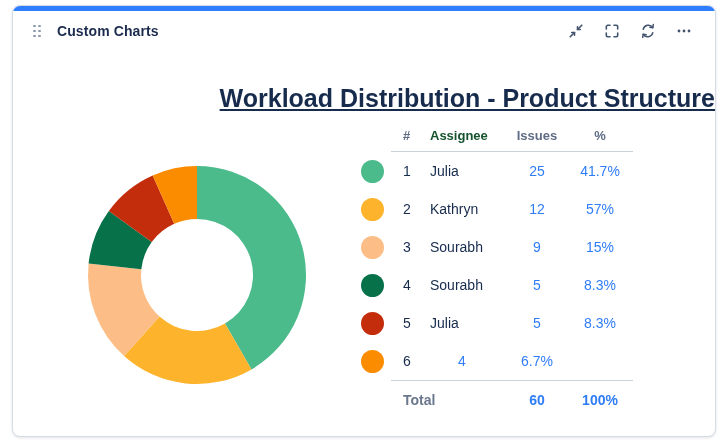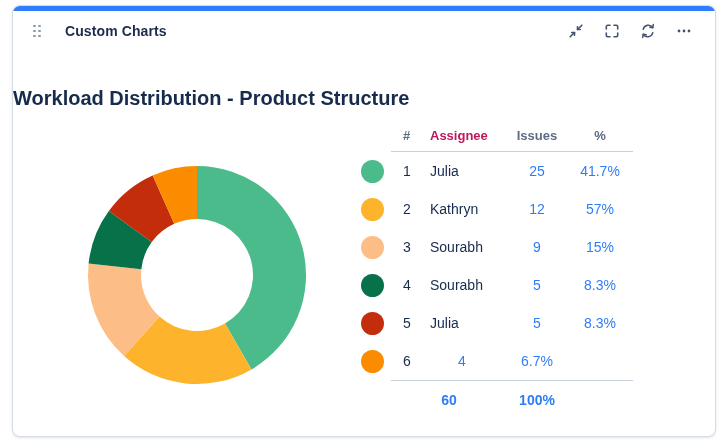--- a/index.html
+++ b/index.html
@@ -10,46 +10,46 @@
     background:#fff; border:1px solid #d6dce6; border-radius:8px;
     box-shadow:0 1px 3px rgba(9,30,66,.12);
     overflow:hidden;
   }
   .top-accent { position:absolute; top:0; left:0; right:0; height:5px; background:#2E7EFF; }
 
   .card-header {
     position:absolute; top:16px; left:20px; right:22px;
     display:flex; align-items:center; justify-content:space-between;
   }
-  .header-left { display:flex; align-items:center; gap:24px; }
+  .header-left { display:flex; align-items:center; gap:16px; }
   .drag-handle { display:grid; grid-template-columns:repeat(2,3px); grid-auto-rows:3px; gap:2px; cursor:grab; }
   .drag-handle i { width:2.5px; height:2.5px; border-radius:50%; background:#8c98ac; }
   .widget-title { font-size:14px; font-weight:700; color:#1b2b4d; letter-spacing:.1px; }
 
   .header-toolbar { display:flex; align-items:center; gap:18px; }
   .icon-btn { background:none; border:none; padding:0; width:18px; height:18px; cursor:pointer; color:#44546F; display:flex; align-items:center; justify-content:center; }
   .icon-btn svg { display:block; }
 
   .chart-title {
     position:absolute; top:81px; left:0; right:0;
-    text-align:left; font-size:20px; line-height:22px; font-weight:700; color:#172B4D;
+    text-align:right; font-size:25px; line-height:22px; font-weight:700; color:#172B4D;text-decoration:underline;
   }
 
   .donut { position:absolute; left:64px; top:149px; width:240px; height:240px; }
 
   .legend-table { position:absolute; left:340px; top:112px; width:280px; font-size:14px; }
   .t-row { display:grid; grid-template-columns:38px 26px 90px 60px 66px; align-items:center; }
   .t-head { height:34px; position:relative; }
   .t-head::after { content:""; position:absolute; left:38px; right:0; bottom:0; height:1px; background:#c9d1dc; }
   .th { font-size:13px; font-weight:700; color:#5E6C84; }
   .t-data { height:38px; }
   .c-rank { padding-left:12px; color:#172B4D; }
   .th.c-rank { color:#5E6C84; }
   .c-name { padding-left:13px; color:#172B4D; }
-  .th.c-name { color:#be185d; }
+  .th.c-name { color:#14532d; }
   .c-issues, .c-pct { text-align:center; }
   .num { color:#2F7DF6; }
   .c-dot { display:flex; justify-content:center; }
   .c-dot i { width:23px; height:23px; border-radius:50%; display:block; }
   .t-total { height:40px; grid-template-columns:38px 116px 60px 66px; position:relative; font-weight:700; }
   .t-total::before { content:""; position:absolute; left:38px; right:0; top:0; height:1px; background:#c9d1dc; }
   .t-total .total-label { padding-left:12px; color:#6B778C; }
   .t-total .num { font-weight:700; }
 </style>
 </head>
@@ -174,17 +174,18 @@
           <span class="c-dot">
             <i style="background: rgb(251, 140, 0);"></i>
           </span>
           <span class="c-rank">6</span>
           <span class="c-issues num">4</span>
           <span class="c-pct num">6.7%</span>
         </div>
       </div>
     <div class="t-row t-total">
       <span class="c-dot"></span>
+      <span class="total-label">Total</span>
       <span class="c-issues num">60</span>
       <span class="c-pct num">100%</span>
     </div>
   </div>
 </div>
 
 </body></html>

